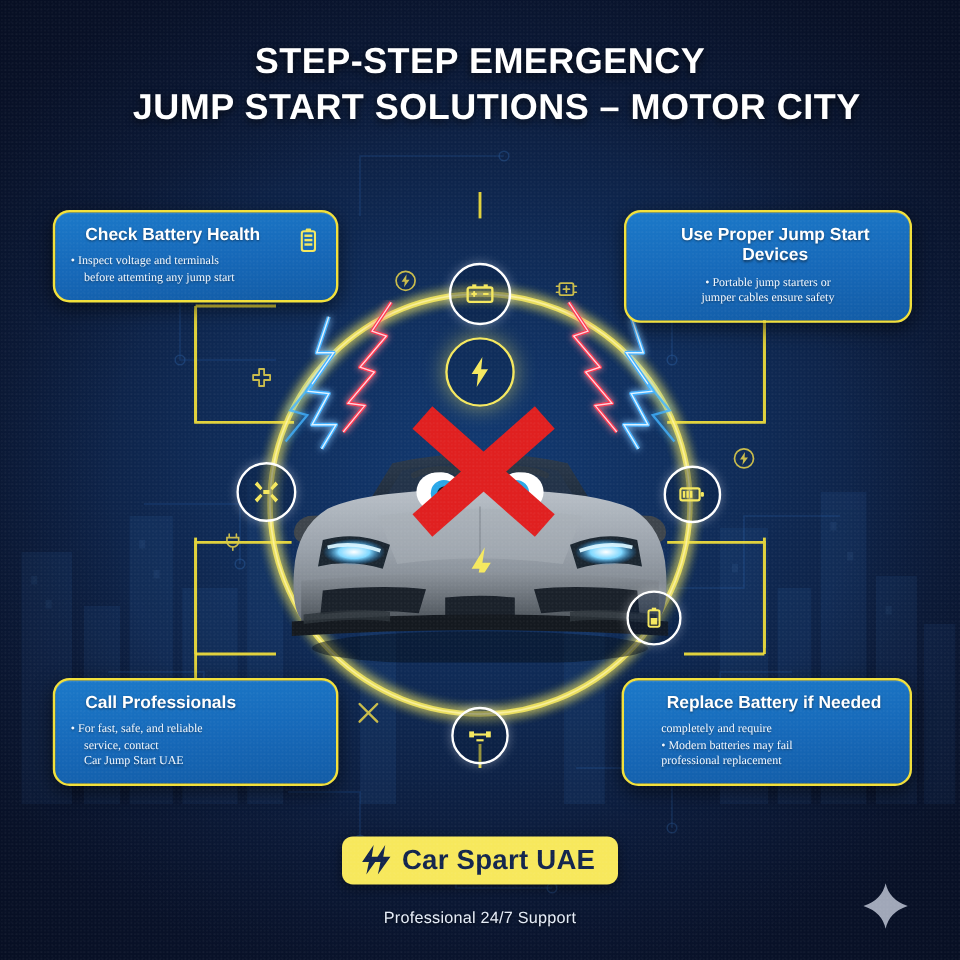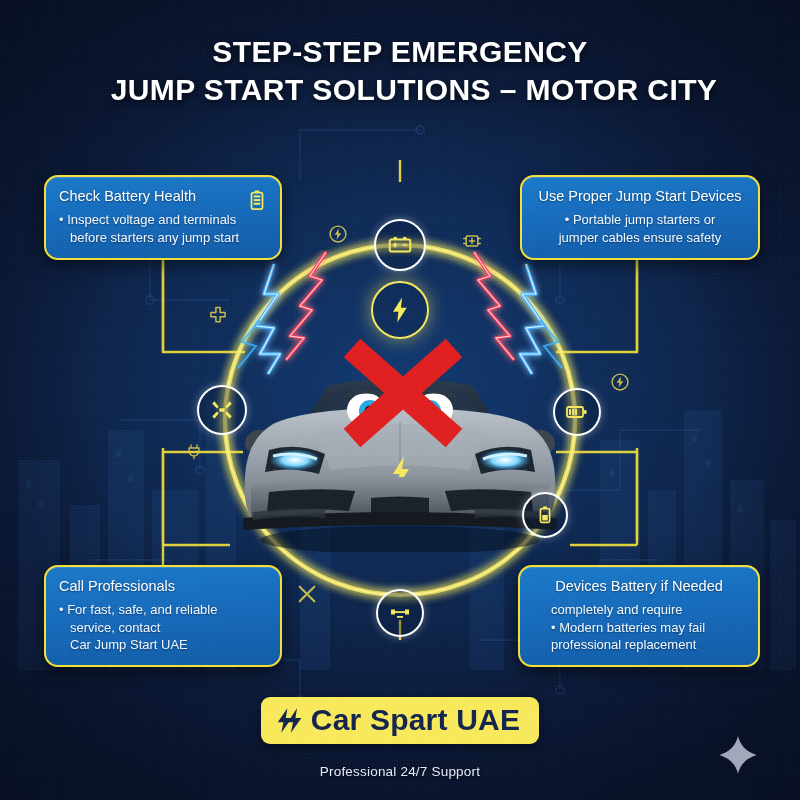--- a/index.html
+++ b/index.html
@@ -52,25 +52,25 @@
   .card {
     position:absolute;
     background:linear-gradient(175deg,#1b79c9 0%,#1668b8 55%,#125ca6 100%);
     border:2px solid #f2e03a;
     border-radius:14px;
     box-shadow:0 5px 16px rgba(0,0,0,.52), inset 0 1px 0 rgba(255,255,255,.15);
     color:#ffffff;
     padding:11px 13px 12px;
   }
   .card h3 {
-    font-size:14.5px; font-weight:normal; line-height:1.2;
-    margin-bottom:6px; text-shadow:0 1px 2px rgba(0,0,0,.45);
-  }
-  .card .body { font-size:13px; line-height:1.32; color:#f2f8ff;
-    text-shadow:0 1px 2px rgba(0,0,0,.4); }
+    font-size:14.5px; font-weight:bold; line-height:1.2;
+    margin-bottom:6px; text-shadow:0 1px 2px rgba(0,0,0,.45);margin-left:12px;
+  }
+  .card .body { font-size:10px; line-height:1.32; color:#f2f8ff;
+    text-shadow:0 1px 2px rgba(0,0,0,.4);font-family:Liberation Serif, serif; }
   .card .body .ln { display:block; }
   .card .body .ind { padding-left:11px; }
   .card.center { text-align:center; }
   .card.center .body .ind { padding-left:0; }
 
   .card-icon { position:absolute; top:10px; right:12px; }
 
   #card-tl { left:44px;  top:175px; width:238px; }
   #card-tr { left:520px; top:175px; width:240px; }
   #card-bl { left:44px;  top:565px; width:238px; }
@@ -89,21 +89,21 @@
     box-shadow:0 0 9px rgba(255,255,255,.35);
   }
   .floaticon { position:absolute; opacity:.92; }
 
   
   .footer { position:absolute; left:0; top:697px; width:800px; text-align:center; }
   .badge {
     display:inline-flex; align-items:center; gap:7px;
     background:#f7e85c; color:#13254d;
     border-radius:9px; padding:6px 19px 7px 15px;
-    font-size:30px; font-weight:bold; letter-spacing:.2px;
+    font-size:23px; font-weight:bold; letter-spacing:.2px;
     box-shadow:0 3px 9px rgba(0,0,0,.45);
   }
   .tagline { margin-top:20px; color:#e6edf8; font-size:13.5px; letter-spacing:.2px;
     text-shadow:0 1px 3px rgba(0,0,0,.6); }
 
   .sparkle { position:absolute; left:718px; top:735px; }
 </style>
 </head>
 <body>
 
@@ -421,21 +421,21 @@
       <svg viewBox="0 0 24 24" width="22" height="26">
         <rect x="6" y="4" width="12" height="18" rx="2" fill="none" stroke="#f5e85f" stroke-width="1.9"></rect>
         <rect x="9.5" y="1.6" width="5" height="2.6" rx="1" fill="#f5e85f"></rect>
         <rect x="8.4" y="7" width="7.2" height="2.2" fill="#f5e85f"></rect>
         <rect x="8.4" y="11" width="7.2" height="2.2" fill="#f5e85f"></rect>
         <rect x="8.4" y="15" width="7.2" height="2.2" fill="#f5e85f"></rect>
       </svg>
     </span>
     <div class="body">
       <span class="ln">• Inspect voltage and terminals</span>
-      <span class="ln ind">before starters any jump start</span>
+      <span class="ln ind">before attemting any jump start</span>
     </div>
   </div>
 
   <div class="card" id="card-bl">
     <h3>Call Professionals</h3>
     <div class="body">
       <span class="ln">• For fast, safe, and reliable</span>
       <span class="ln ind">service, contact</span>
       <span class="ln ind">Car Jump Start UAE</span>
     </div>
@@ -443,21 +443,21 @@
 
   <div class="card center" id="card-tr">
     <h3>Use Proper Jump Start Devices</h3>
     <div class="body">
       <span class="ln">• Portable jump starters or</span>
       <span class="ln ind">jumper cables ensure safety</span>
     </div>
   </div>
 
   <div class="card center" id="card-br">
-    <h3>Devices Battery if Needed</h3>
+    <h3>Replace Battery if Needed</h3>
     <div class="body" style="text-align:left; padding-left:18px;">
       <span class="ln ind">completely and require</span>
       <span class="ln">• Modern batteries may fail</span>
       <span class="ln ind">professional replacement</span>
     </div>
   </div>
 
   <div class="footer">
     <div class="badge">
       <svg viewBox="0 0 32 30" width="28" height="27">

